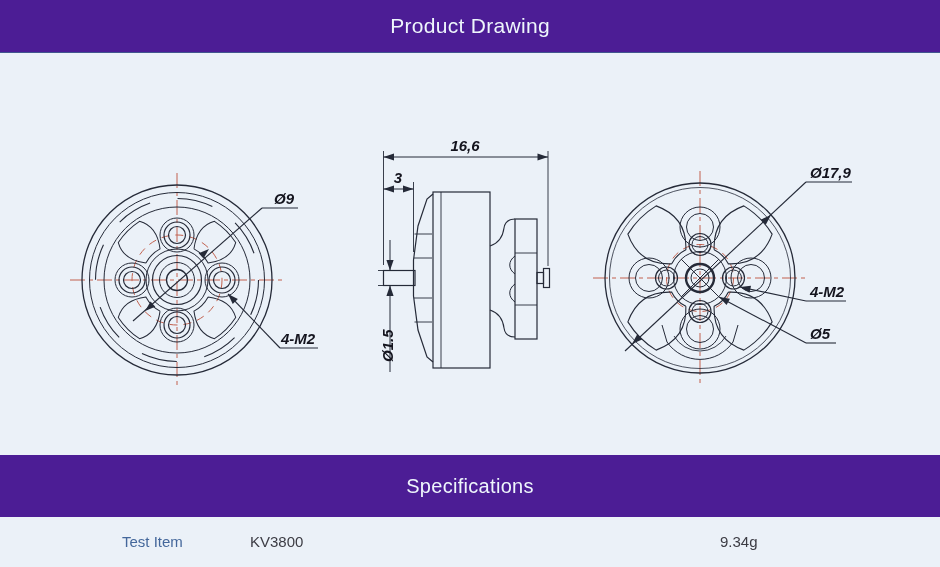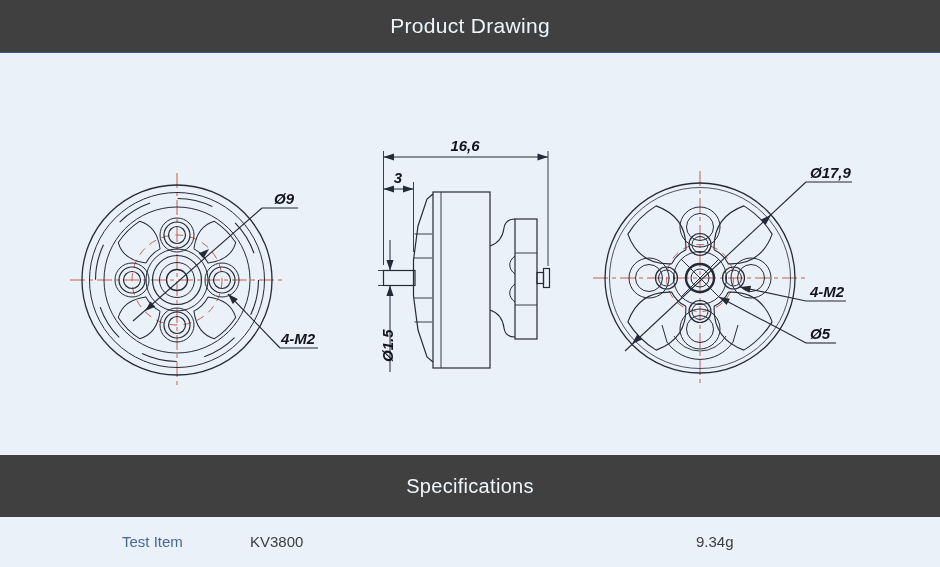--- a/index.html
+++ b/index.html
@@ -2,32 +2,32 @@
 <html><head>
 <meta charset="utf-8">
 <style>
   html,body{margin:0;padding:0;}
   body{
     width:940px;height:567px;position:relative;overflow:hidden;
     background:#ebf1f8;
     font-family:"Liberation Sans", sans-serif;
   }
   .bar{
-    position:absolute;left:0;width:940px;background:#404040;
+    position:absolute;left:0;width:940px;background:#4c1d95;
     display:flex;align-items:center;justify-content:center;
     color:#eef6fc;
   }
   .bar.header{top:0;height:52px;font-size:21px;letter-spacing:.3px;border-bottom:1px solid #41568f;}
   .bar.specbar{top:455px;height:62px;font-size:20px;letter-spacing:.3px;}
   .drawing-svg{position:absolute;left:0;top:0;width:940px;height:567px;}
   .spec-row{position:absolute;left:0;top:533px;width:932px;height:24px;font-size:15px;}
   .spec-row span{position:absolute;top:0;white-space:nowrap;}
   .spec-label{color:#44679b;}
   .spec-value{color:#3c3c44;}
-  .lbl1{left:122px;} .val1{left:250px;} .lbl2{left:525px;} .val2{left:696px;}
+  .lbl1{left:122px;} .val1{left:250px;} .lbl2{left:525px;} .val2{left:720px;}
   
   .ln{stroke:#252a38;fill:none;}
   .red{stroke:#c2614e;fill:none;stroke-width:1;}
   .dim-text{fill:#14141e;font-family:"Liberation Sans",sans-serif;font-size:15px;font-weight:700;font-style:italic;}
   .arrow{fill:#252a38;stroke:none;}
 </style>
 </head>
 <body>
 
 <svg class="drawing-svg" viewBox="0 0 940 567" xmlns="http://www.w3.org/2000/svg">

